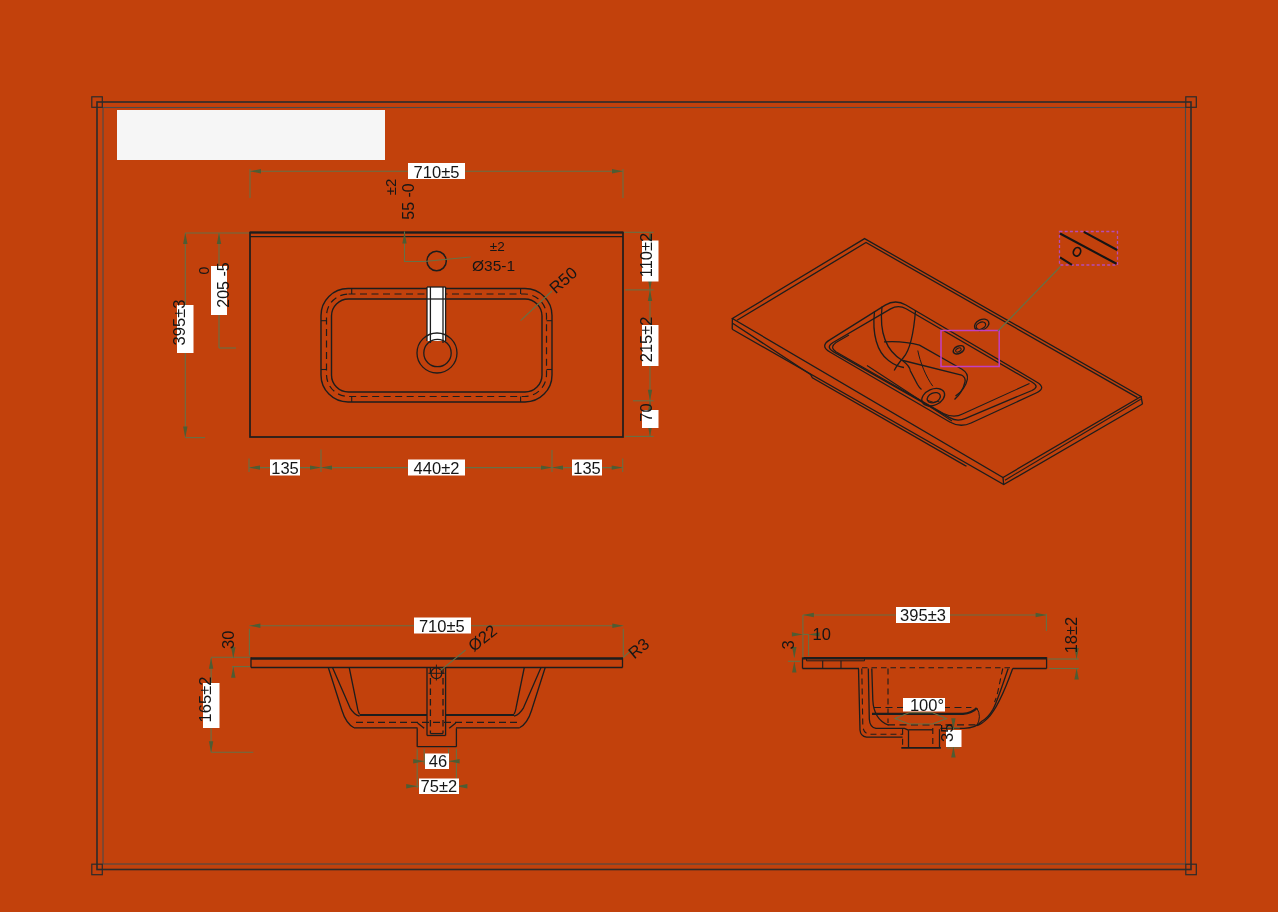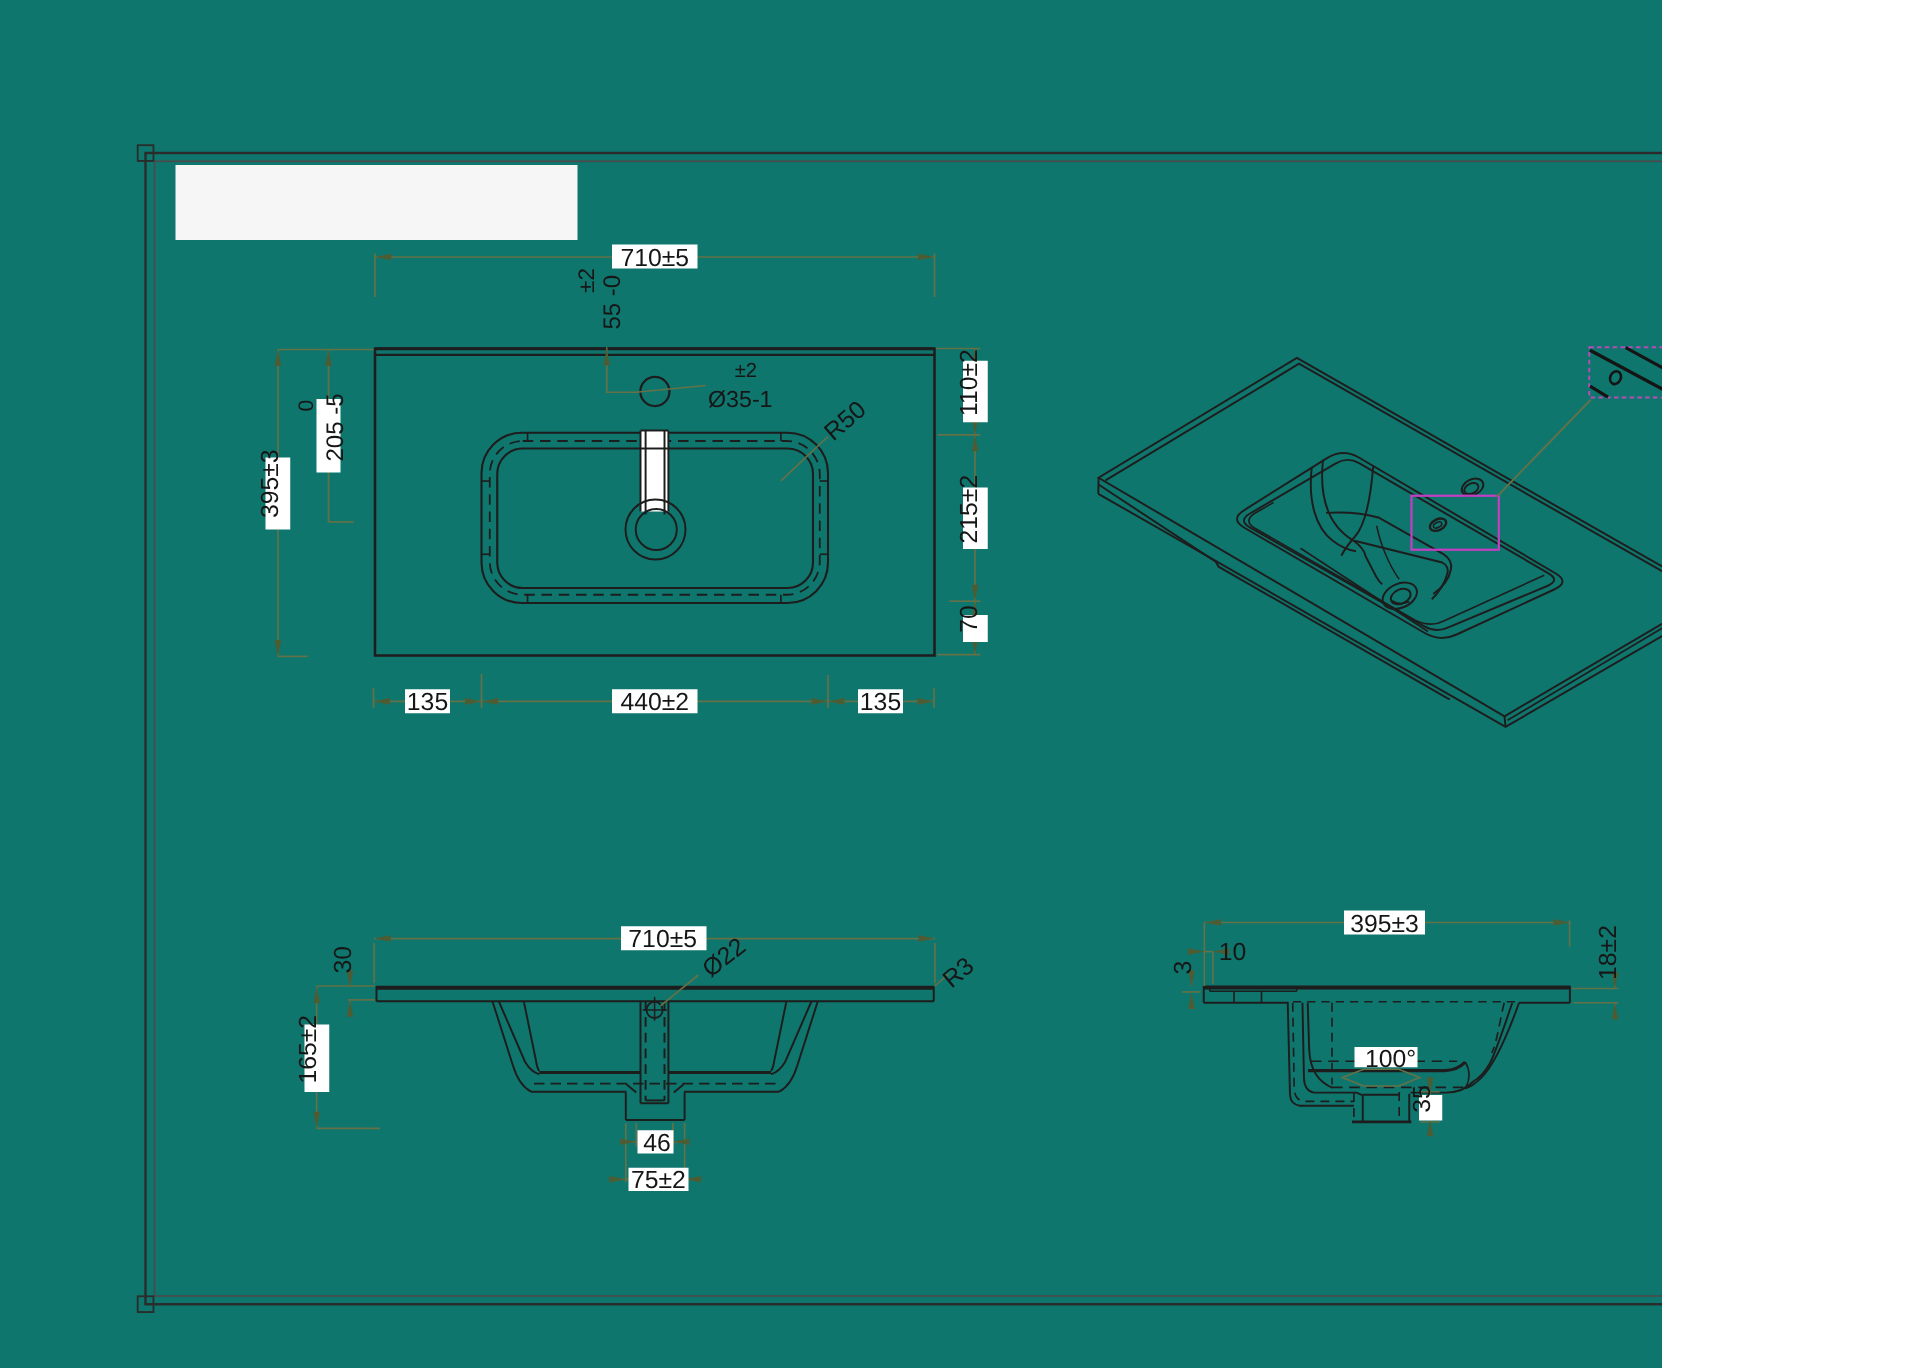--- a/index.html
+++ b/index.html
@@ -1,16 +1,16 @@
 <!DOCTYPE html>
 <html><head>
 <meta charset="utf-8">
 <style>
   html,body{margin:0;padding:0;background:#ffffff;}
-  #page{position:relative;width:1108px;height:912px;background:#0f766e;overflow:hidden;}
+  #page{position:relative;width:1278px;height:912px;background:#c2410c;overflow:hidden;}
   svg{position:absolute;left:0;top:0;}
   text{font-family:"Liberation Sans",sans-serif;fill:#161616;}
 </style>
 </head>
 <body>
 <div id="page">
 <svg width="1278" height="912" viewBox="0 0 1278 912">
 <defs>
 <g id="arr-u">
           <path d="M0,0 L-2.2,11 L2.2,11 Z" fill="#4e5c33"></path>

